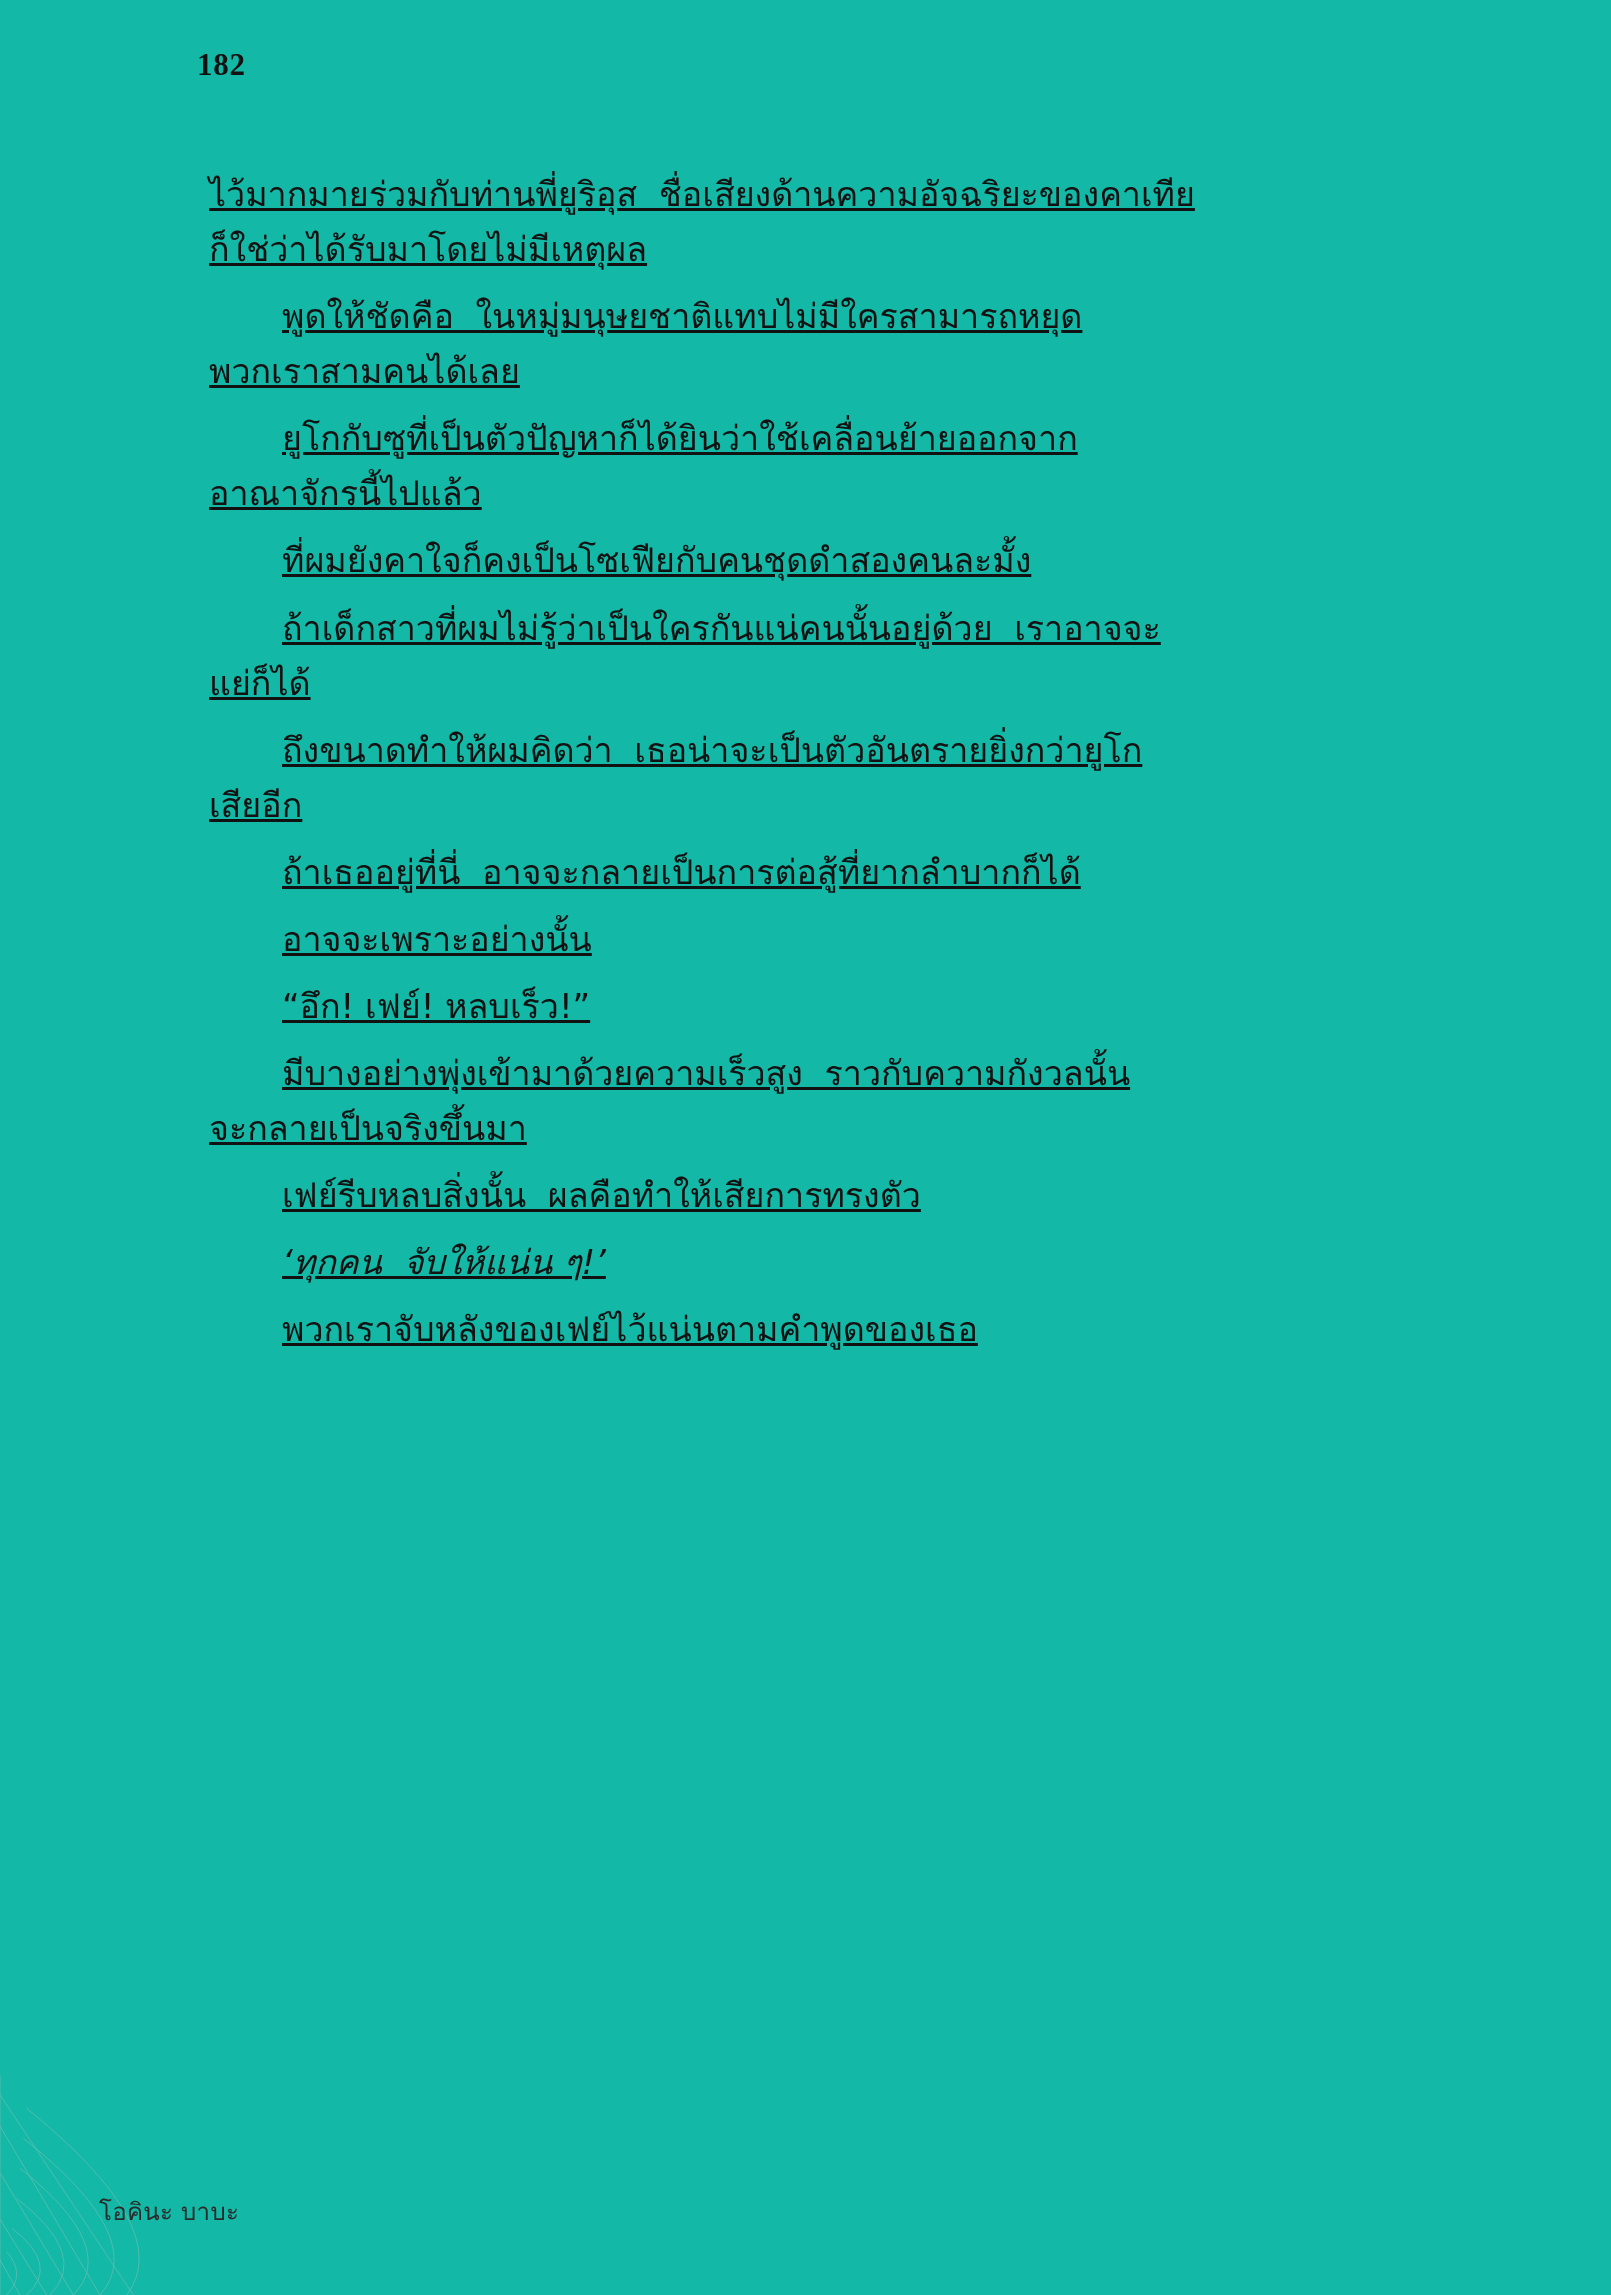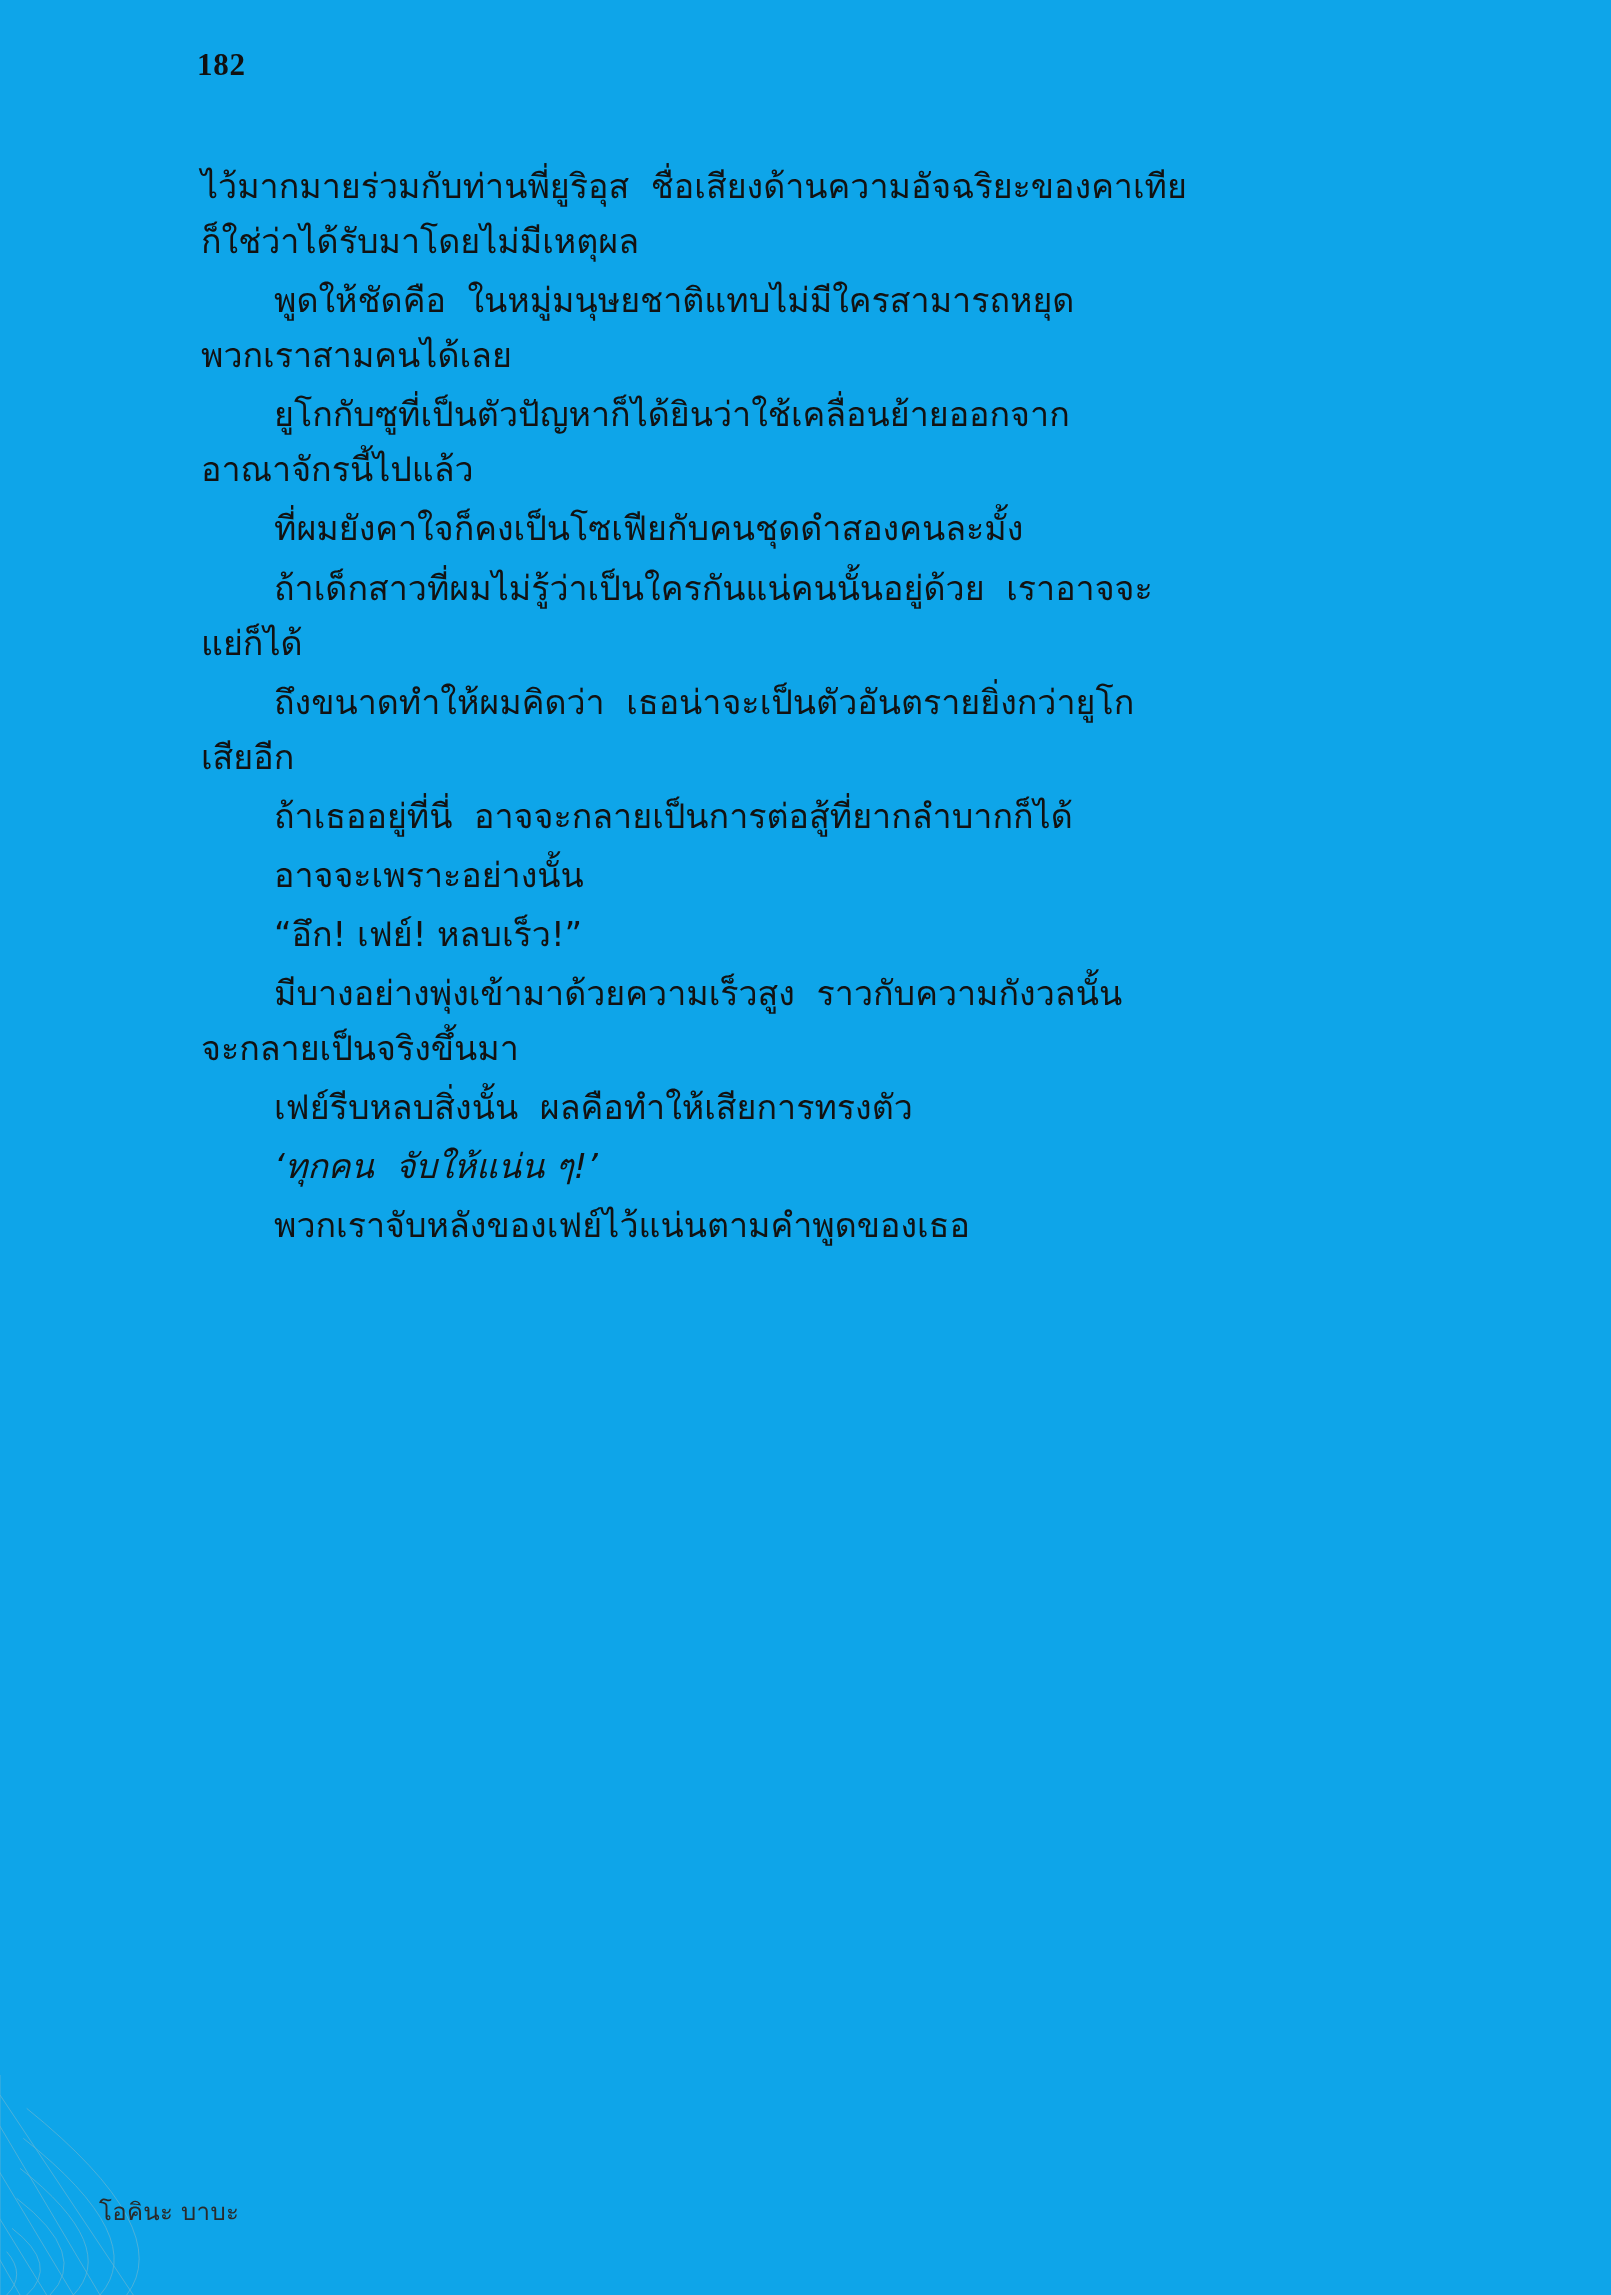--- a/index.html
+++ b/index.html
@@ -12,21 +12,21 @@
     height: 2295px;
     position: relative;
     font-family: "DejaVu Sans", sans-serif;
     color: #1a1a1a;
     overflow: hidden;
   }
 
   .page {
     position: absolute;
     inset: 0;
-    background: #0ea5e9;
+    background: #14b8a6;
   }
 
   .page-number {
     position: absolute;
     left: 197px;
     top: 47px;
     font-family: "Liberation Serif", serif;
     font-size: 31px;
     font-weight: 700;
     letter-spacing: 0.7px;
@@ -39,23 +39,24 @@
     top: 155px;
     width: 1221px;
     font-family: "DejaVu Sans", sans-serif;
     font-size: 34px;
     line-height: 1.62;
     color: #121212;
     text-align: left;
   }
 
   .para {
-    margin: 4px;
+    margin: 12px;
     padding: 0;
     white-space: pre-wrap;
+    text-decoration: underline;
   }
   .para.indent {
     text-indent: 73px;
   }
   .para.italic {
     font-style: italic;
     text-indent: 73px;
   }
 
   .footer-title {

